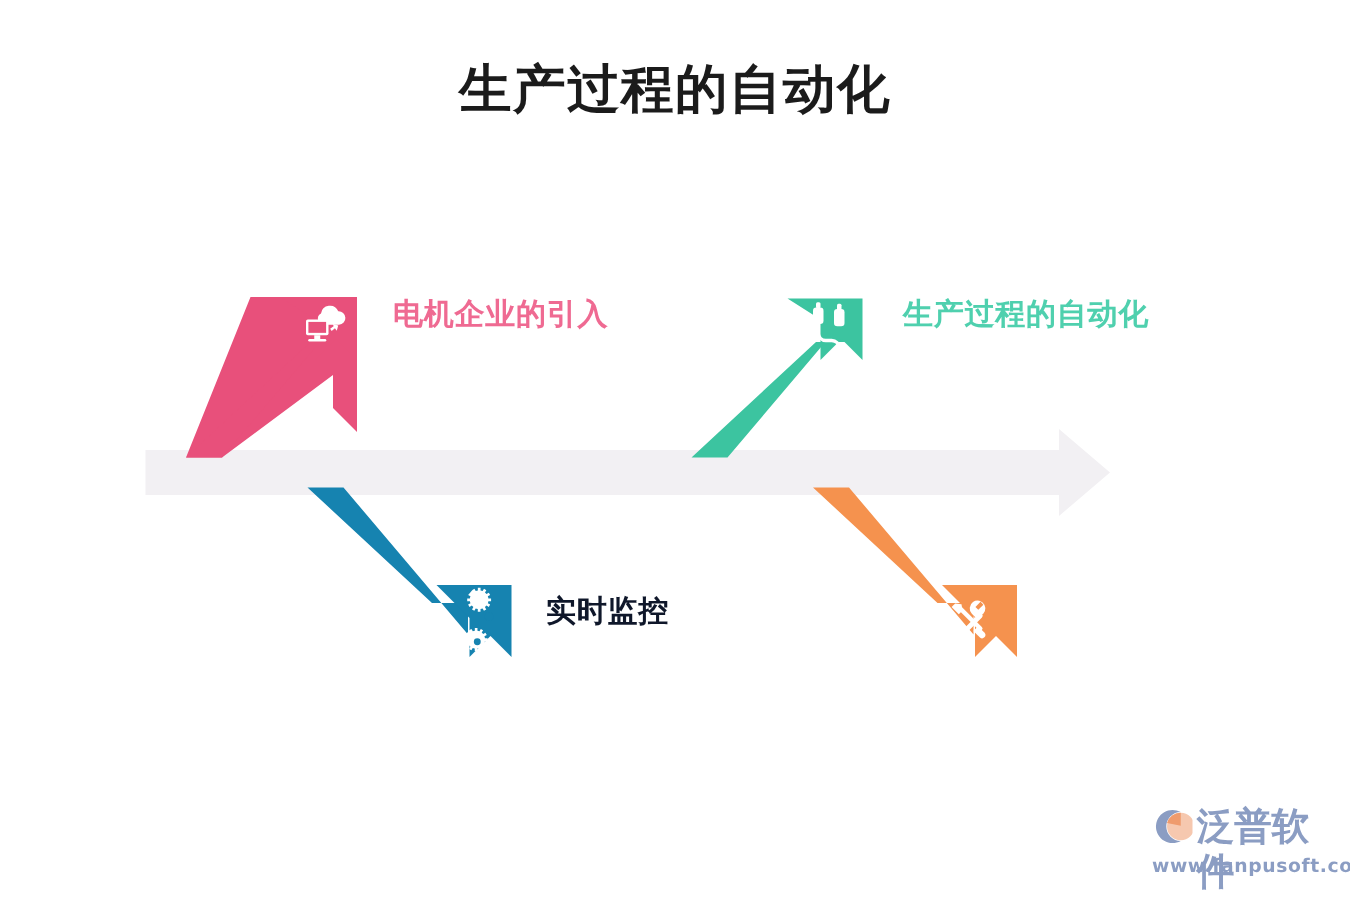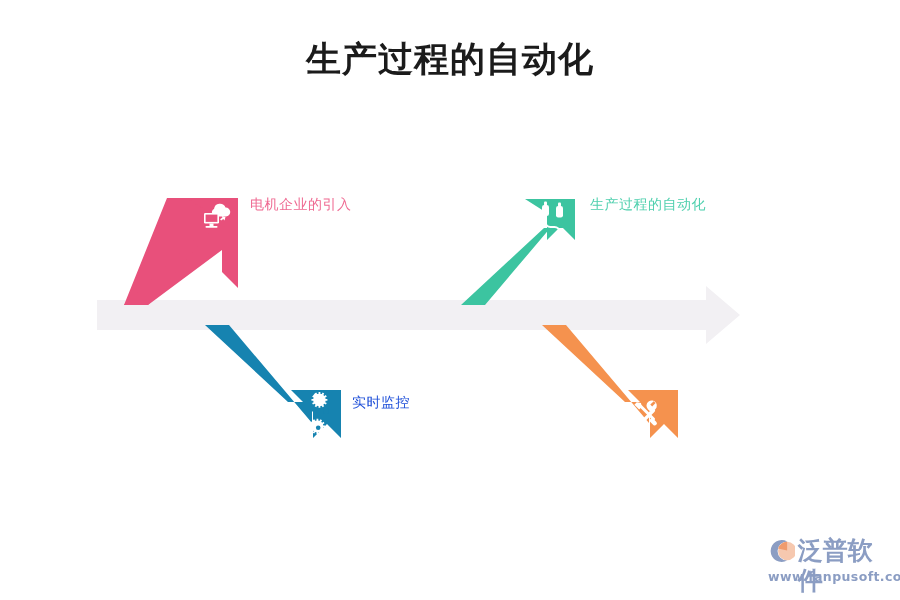--- a/index.html
+++ b/index.html
@@ -41,25 +41,26 @@
     position: absolute;
     left: 0;
     top: 0;
     width: 900px;
     height: 600px;
   }
 
   
   .branch-label {
     position: absolute;
-    font-size: 14px;
-    font-weight: normal;
+    font-size: 20px;
+    font-weight: bold;
     white-space: nowrap;
     letter-spacing: 0.5px;
     font-family: "DejaVu Sans", "Liberation Sans", sans-serif;
+    margin-left: 12px;
   }
   .label-1 { left: 250px; top: 196px; }
   .label-2 { left: 590px; top: 196px; }
   .label-3 { left: 352px; top: 394px; }
   .label-4 { left: 683px; top: 394px; }
 
   
   .logo {
     position: absolute;
     left: 766px;
@@ -174,21 +175,21 @@
         <path d="M636.8,402.3 l4.2,0.6 l0.6,4.2 l-2.4,2.4 l-4.8,-4.8 z" fill="#ffffff"></path>
         <path d="M652,417.5 l4.4,4.4 a2.2,2.2 0 0 1 -3.1,3.1 l-4.4,-4.4 z" fill="#ffffff"></path>
       </g>
     </g>
   </svg>
 
   <div class="branch-label label-1" style="color:#ef6a92;">电机企业的引入</div>
 
   <div class="branch-label label-2" style="color:#4fd0ae;">生产过程的自动化</div>
 
-  <div class="branch-label label-3" style="color:#1d4ed8;">实时监控</div>
+  <div class="branch-label label-3" style="color:#0f172a;">实时监控</div>
 
 
   <div class="logo">
     <div class="logo-row">
       <svg class="logo-mark" viewBox="0 0 30 30">
         <path d="M22,5 a11.5,11.5 0 1 0 0,20 a9.5,9.5 0 0 1 0,-20 z" fill="#8b9dc3"></path>
         <path d="M12.5,12.5 a9.5,9.5 0 0 1 9.5,-7 l0,9 z" fill="#ef9b6e"></path>
         <path d="M22,5.5 a9.4,9.4 0 0 1 0,19 a7.5,7.5 0 0 1 0,-19 z" fill="#ef9b6e" opacity="0.55"></path>
       </svg>
       <span class="logo-word">泛普软件</span>

